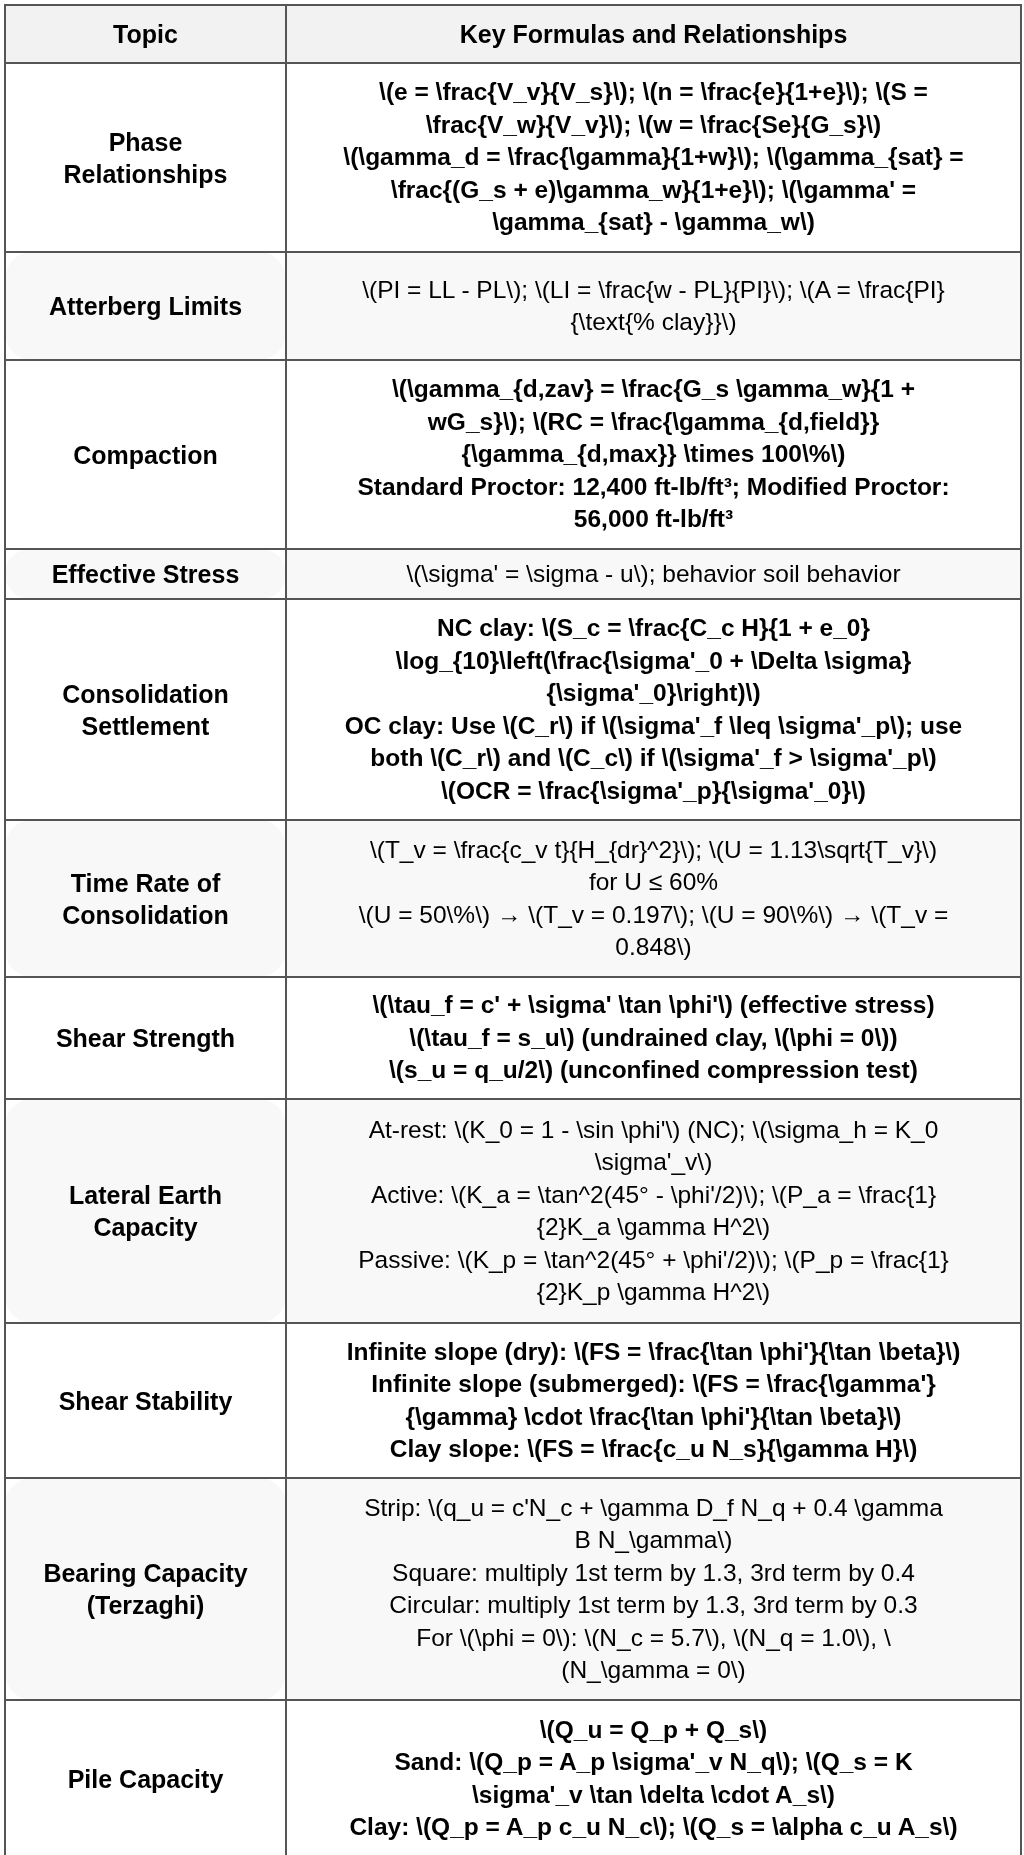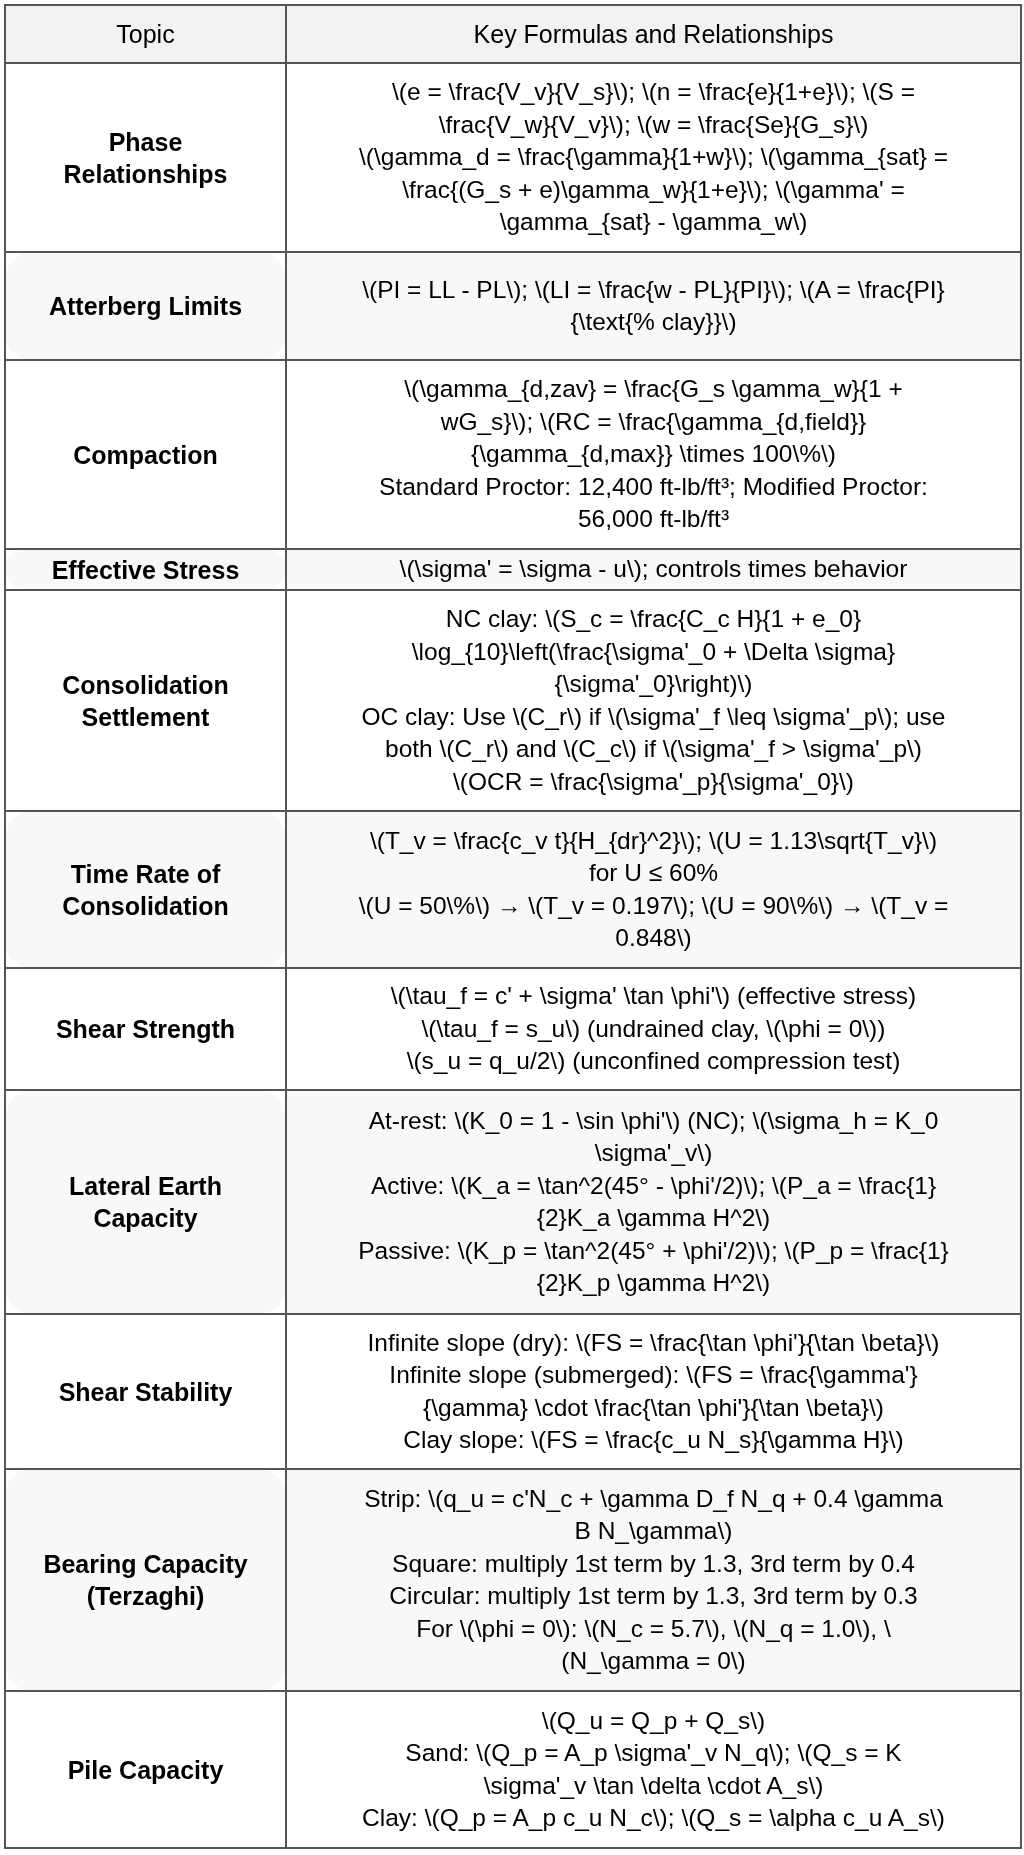--- a/index.html
+++ b/index.html
@@ -7,26 +7,26 @@
          font-family: "Liberation Sans", sans-serif; color: #000; }
   table.formulas {
     position: absolute; left: 4px; top: 4px;
     width: 1016px; border-collapse: collapse; table-layout: fixed;
   }
   table.formulas th, table.formulas td {
     border: 2px solid #555555; text-align: center; vertical-align: middle;
     padding: 0 14px;
   }
   table.formulas th {
-    background: #f2f2f2; font-weight: normal; font-size: 25px; height: 56px;
+    background: #f2f2f2; font-weight: bold; font-size: 25px; height: 56px;
   }
   td.topic { font-weight: bold; font-size: 25px; line-height: 32px; border-radius: 27px; }
   td.formula { font-size: 24.5px; line-height: 32.5px; }
   tr.alt td { background: #f8f8f8; }
-  tr.plain td { background: #ffffff; }
+  tr.plain td { background: #ffffff; font-weight: bold; }
   .line { display: block; }
   col.c1 { width: 281px; }
   col.c2 { width: 735px; }
 </style>
 </head>
 <body>
 
 <table class="formulas">
   <colgroup>
       <col class="c1">
@@ -66,26 +66,26 @@
           <span class="line">Compaction</span>
         </td>
         <td class="formula">
           <span class="line">\(\gamma_{d,zav} = \frac{G_s \gamma_w}{1 +</span>
           <span class="line">wG_s}\); \(RC = \frac{\gamma_{d,field}}</span>
           <span class="line">{\gamma_{d,max}} \times 100\%\)</span>
           <span class="line">Standard Proctor: 12,400 ft-lb/ft³; Modified Proctor:</span>
           <span class="line">56,000 ft-lb/ft³</span>
         </td>
       </tr>
-      <tr class="alt" style="height: 41px;">
+      <tr class="alt" style="height: 50px;">
         <td class="topic">
           <span class="line">Effective Stress</span>
         </td>
         <td class="formula">
-          <span class="line">\(\sigma' = \sigma - u\); controls times behavior</span>
+          <span class="line">\(\sigma' = \sigma - u\); behavior soil behavior</span>
         </td>
       </tr>
       <tr class="plain" style="height: 221px;">
         <td class="topic">
           <span class="line">Consolidation</span>
           <span class="line">Settlement</span>
         </td>
         <td class="formula">
           <span class="line">NC clay: \(S_c = \frac{C_c H}{1 + e_0}</span>
           <span class="line">\log_{10}\left(\frac{\sigma'_0 + \Delta \sigma}</span>

